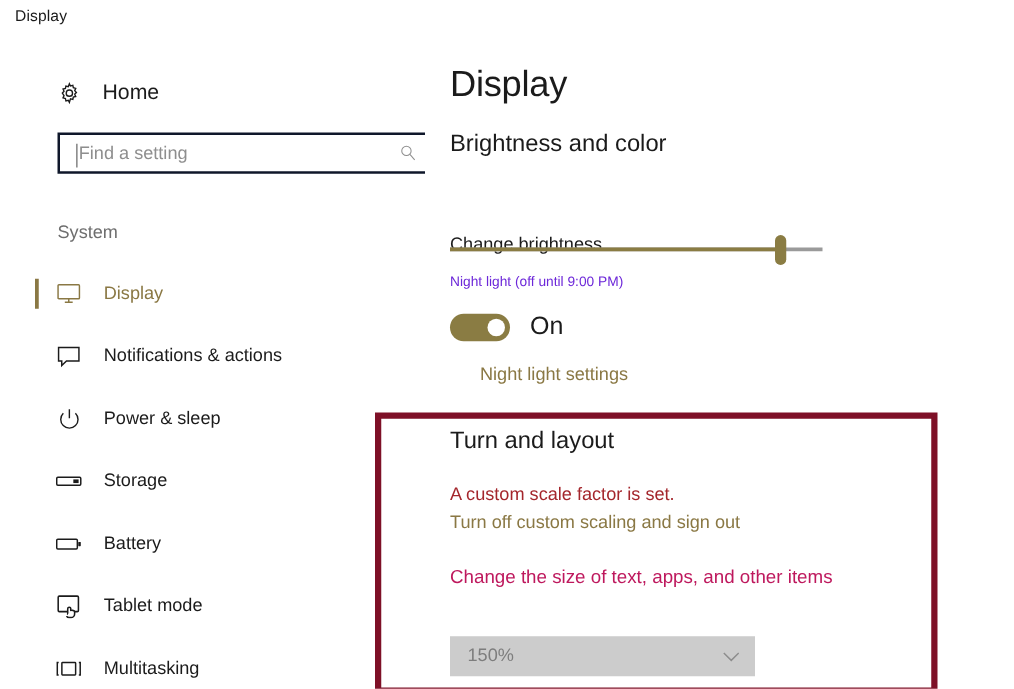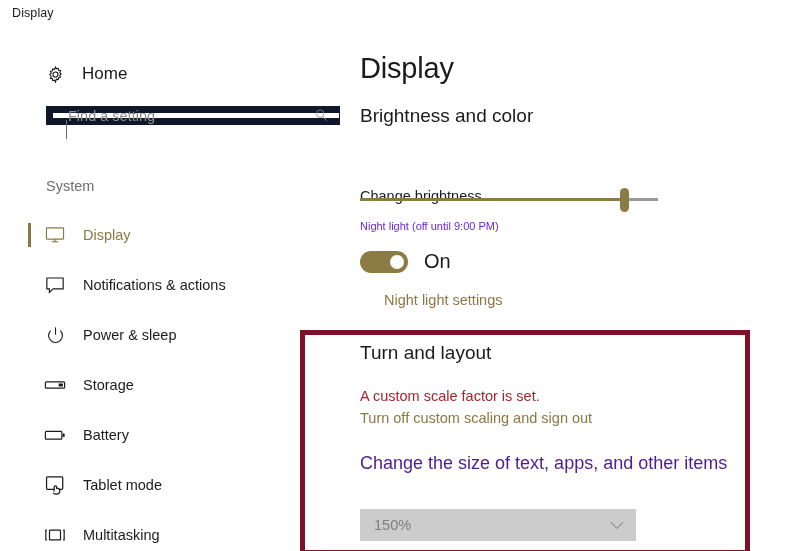--- a/index.html
+++ b/index.html
@@ -51,22 +51,22 @@
     cursor: default;
   }
   .home-label {
     font-size: 17px;
     color: #1b1b1b;
   }
 
   .search-wrap {
     position: absolute;
     left: 18px; top: 76px;
-    width: 300px; height: 19px;
-    border: 7px solid #0f172a;
+    width: 300px; height: 33px;
+    border: 2px solid #0f172a;
     background: #ffffff;
     display: flex;
     align-items: center;
   }
   .search-caret {
     position: absolute;
     left: 13px; top: 7px;
     width: 1px; height: 19px;
     background: #6b6b6b;
   }
@@ -257,28 +257,28 @@
     font-size: 14.5px;
     color: #a4262c;
   }
   .scale-turnoff {
     position: absolute;
     left: 20px; top: 380px;
   }
   .scale-sub {
     position: absolute;
     left: 20px; top: 423px;
-    font-size: 18px;
-    color: #4c1d95;
+    font-size: 15px;
+    color: #be185d;
   }
 
   .dropdown {
     position: absolute;
     left: 20px; top: 479px;
-    width: 276px; height: 32px;
+    width: 244px; height: 32px;
     background: #cccccc;
     display: flex;
     align-items: center;
     justify-content: space-between;
     padding: 0 12px 0 14px;
     cursor: default;
   }
   .dropdown-value {
     font-size: 14.5px;
     color: #7d7d7d;

